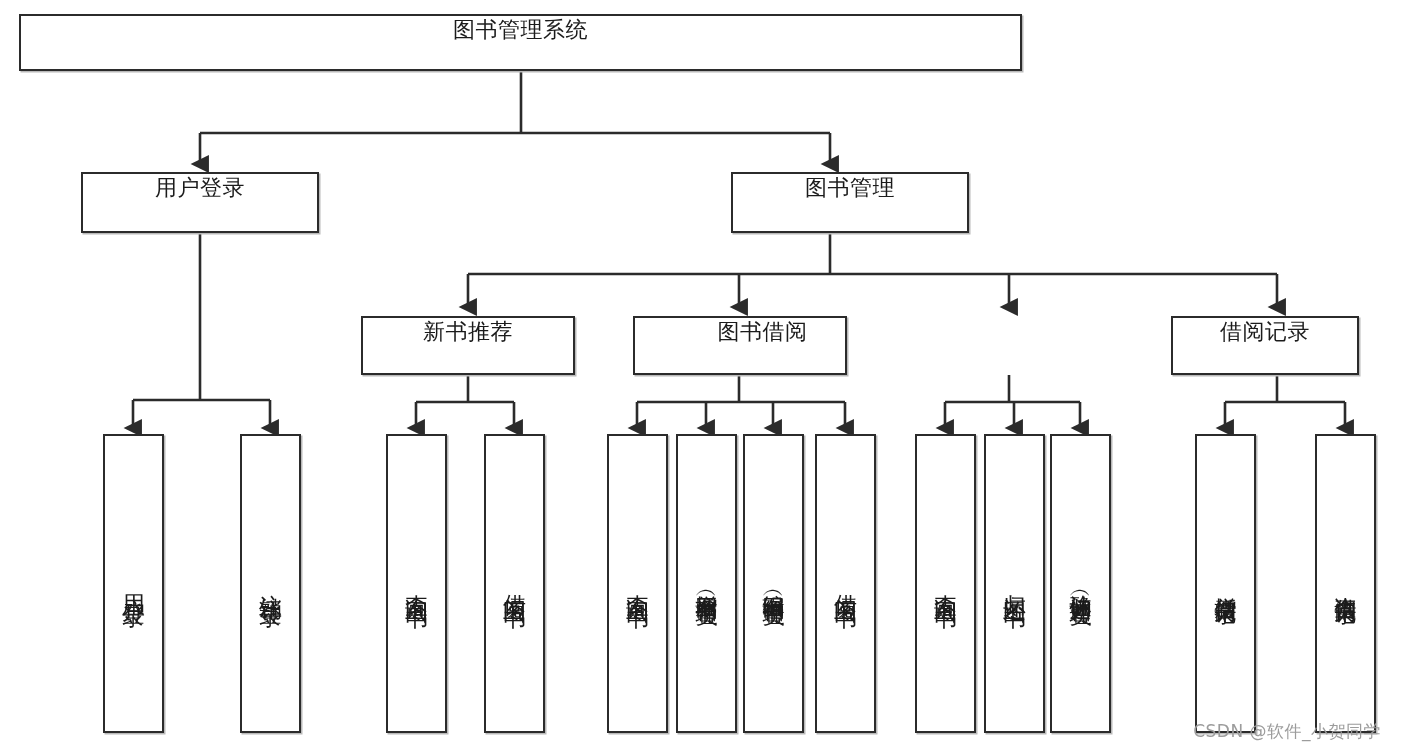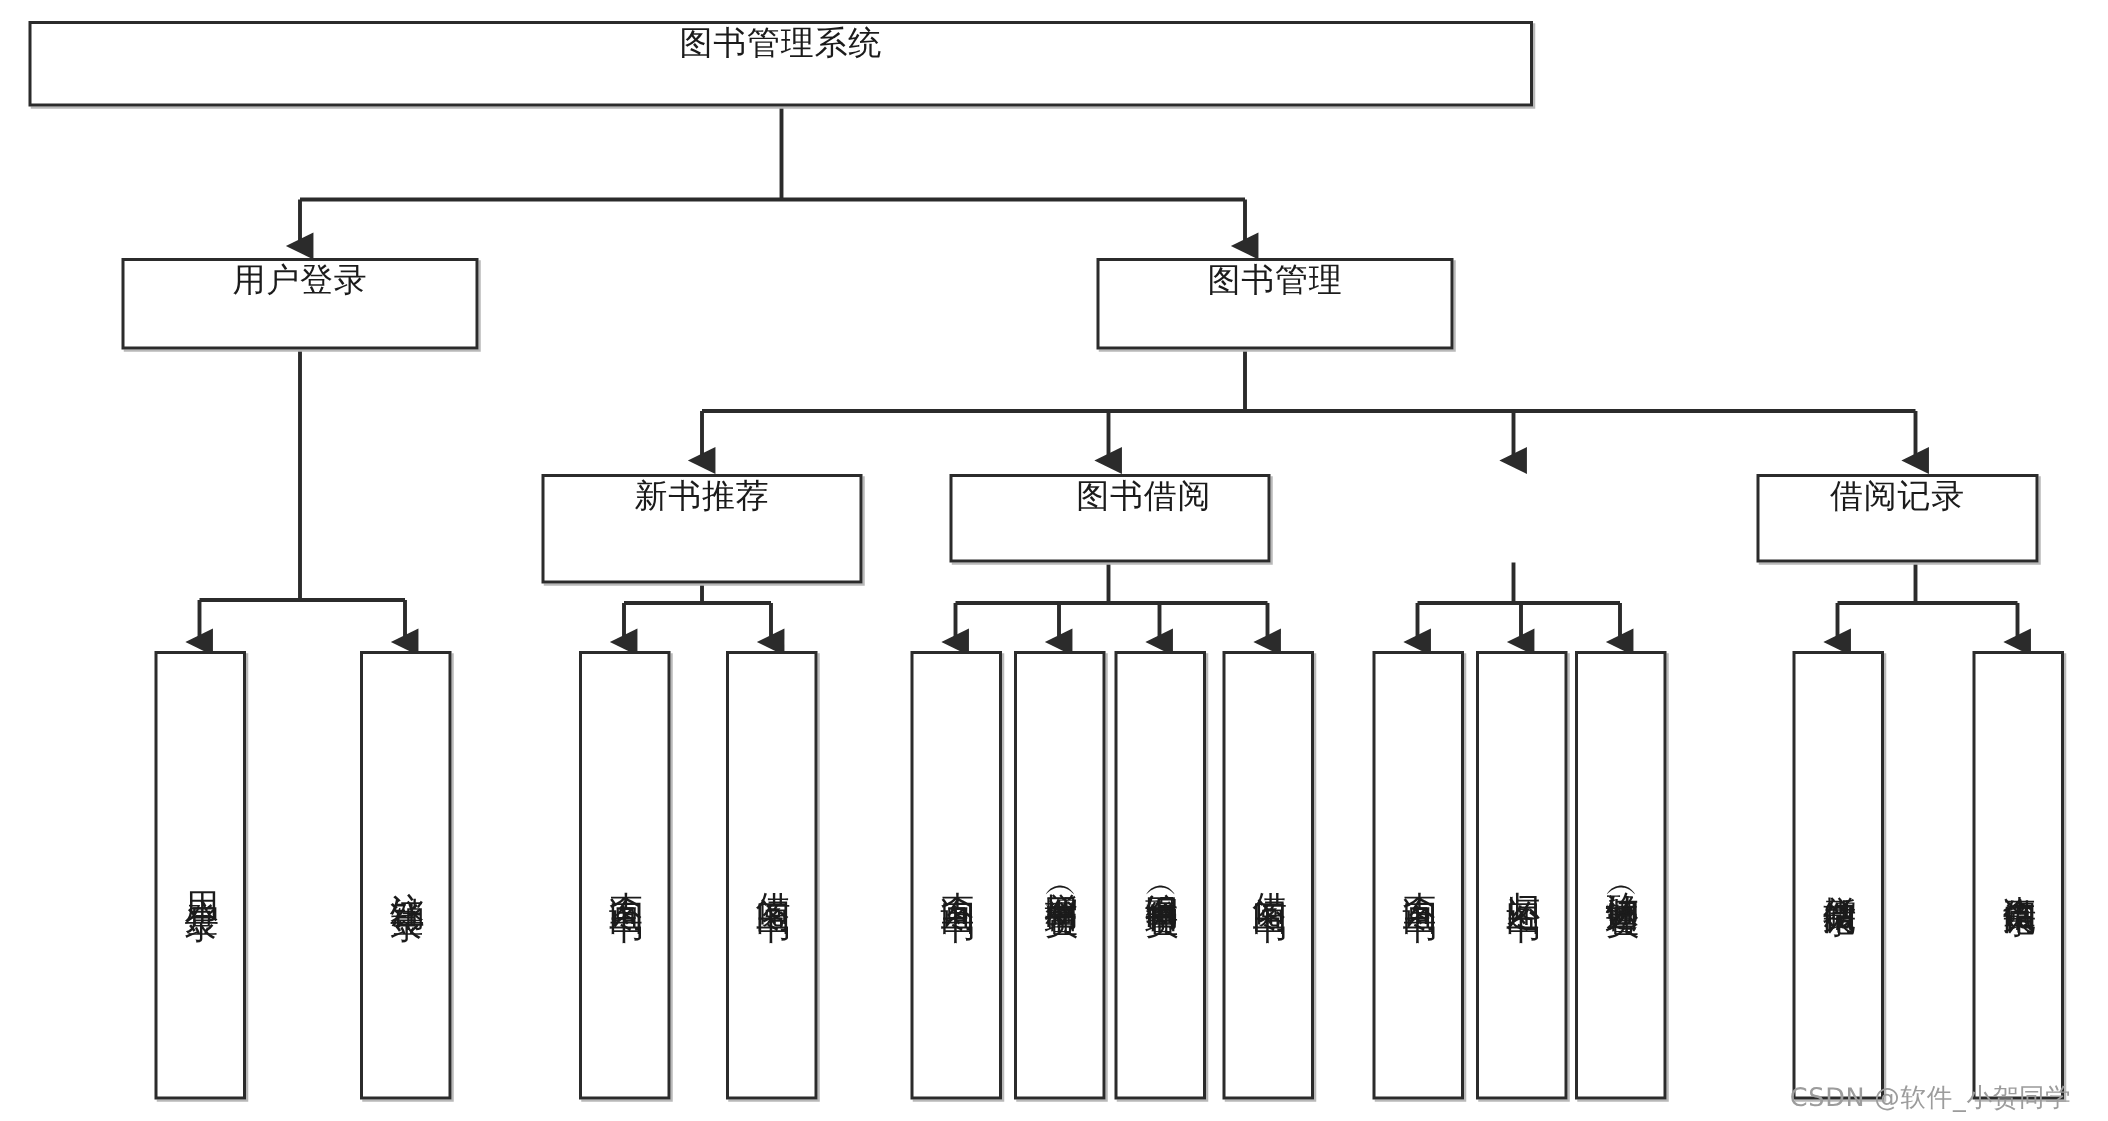--- a/index.html
+++ b/index.html
@@ -133,21 +133,21 @@
   </div>
 
   <div class="node horiz" style="left:81px; top:172px; width:238px; height:61px;">
     <span class="node-label">用户登录</span>
   </div>
 
   <div class="node horiz" style="left:711px; top:172px; width:238px; height:61px;margin-left:20px;">
     <span class="node-label">图书管理</span>
   </div>
 
-  <div class="node horiz" style="left:361px; top:316px; width:214px; height:73px;">
+  <div class="node horiz" style="left:361px; top:316px; width:214px; height:59px;">
     <span class="node-label">新书推荐</span>
   </div>
 
   <div class="node horiz" style="left:633px; top:316px; width:214px; height:59px;padding-left:45px;">
     <span class="node-label">图书借阅</span>
   </div>
 
 
   <div class="node horiz" style="left:1171px; top:316px; width:188px; height:59px;">
     <span class="node-label">借阅记录</span>

